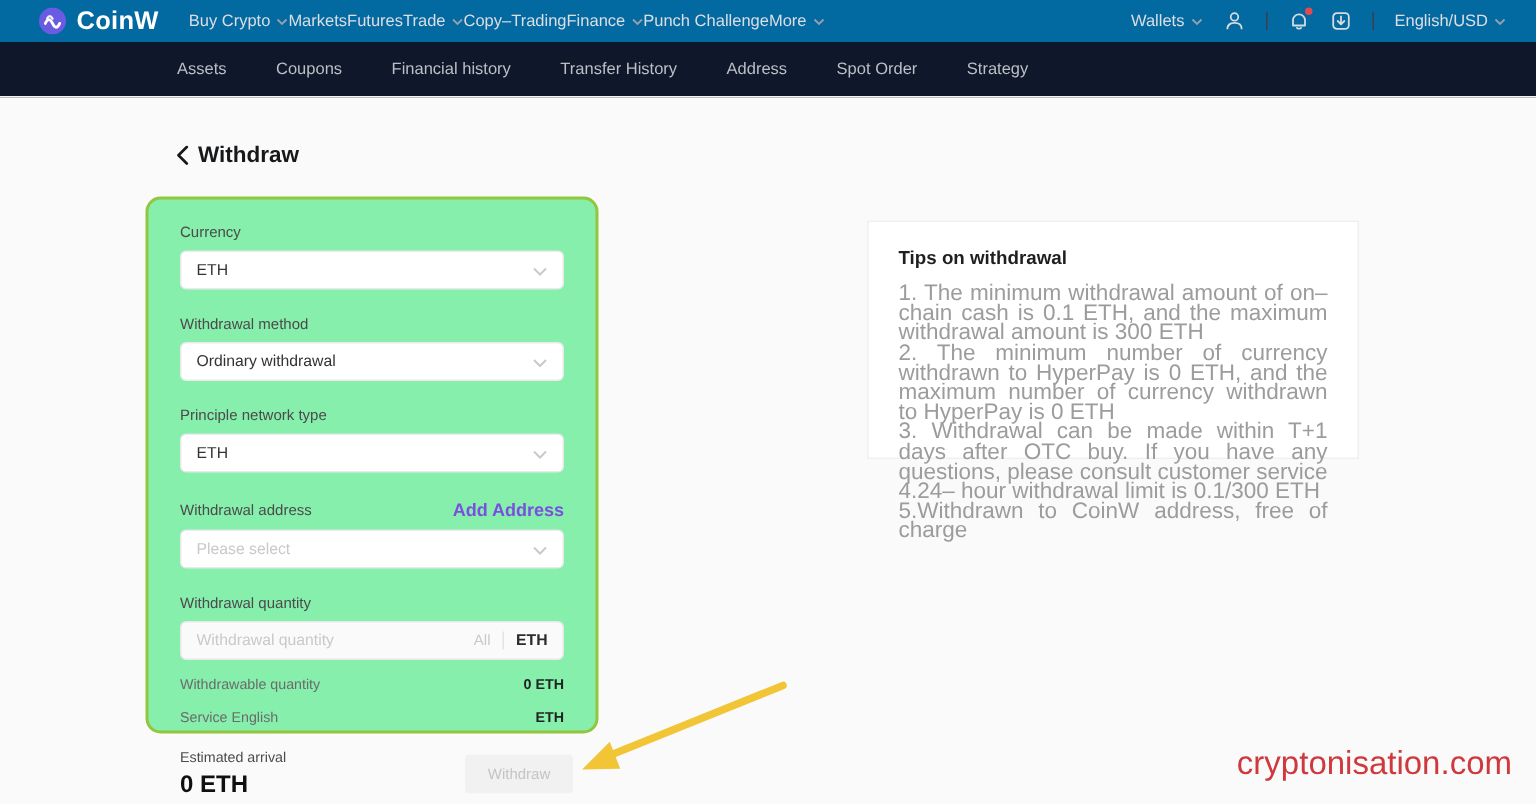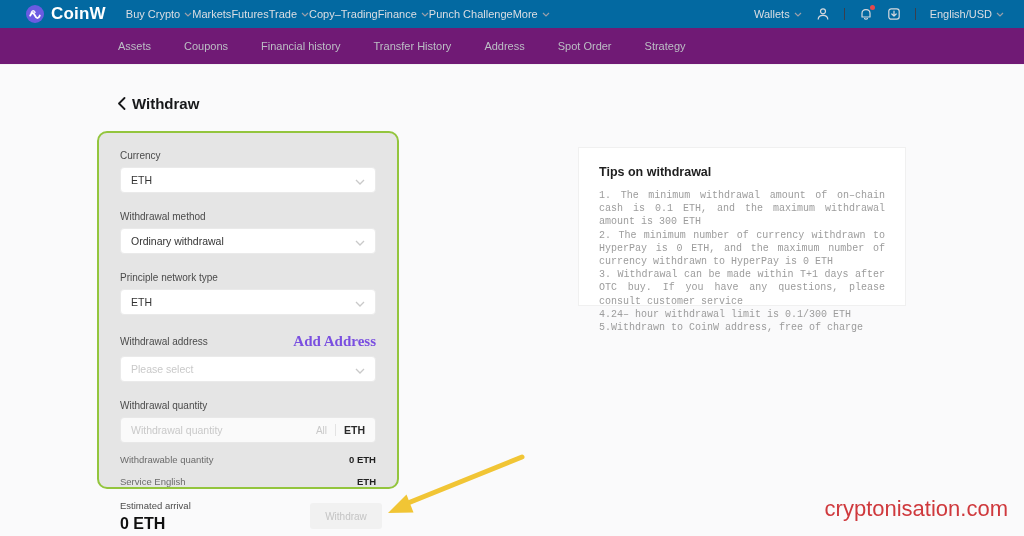--- a/index.html
+++ b/index.html
@@ -14,35 +14,35 @@
   .brand-text { color:#fff; font-size:17px; font-weight:700; margin-left:7px; letter-spacing:.2px; }
   .topnav { display:flex; align-items:center; margin-left:20px; }
   .topnav-item { display:flex; align-items:center; font-size:11px; color:#DCDEE3; cursor:pointer; white-space:nowrap; }
   .chev { margin-left:4px; display:inline-flex; }
   .top-right { margin-left:auto; display:flex; align-items:center; gap:14px; }
   .vdiv { width:1px; height:12px; background:#3A3F4D; }
   .icon-btn { display:inline-flex; position:relative; cursor:pointer; }
   .red-dot { position:absolute; top:-2px; right:-2px; width:5px; height:5px; border-radius:50%; background:#E5484D; }
 
   
-  .subnav { position:absolute; top:28px; left:0; width:1024px; height:37px; background:#701a75;
+  .subnav { position:absolute; top:28px; left:0; width:1024px; height:37px; background:#0f172a;
             border-bottom:1px solid #F3F3F4; display:flex; align-items:center; padding-left:118px; gap:33px; }
   .subnav-item { font-size:11px; color:#BCBFC5; cursor:pointer; white-space:nowrap; }
 
   
   .page-title { position:absolute; left:117px; top:95px; display:flex; align-items:center; gap:6px; }
   .page-title span { font-size:15px; font-weight:700; color:#17181A; }
 
   
-  .panel { position:absolute; left:97px; top:131px; width:302px; height:358px; background:#e5e5e5;
+  .panel { position:absolute; left:97px; top:131px; width:302px; height:358px; background:#86efac;
            border:2px solid #93C53D; border-radius:10px; padding:17px 21px; }
   .f-label { font-size:10px; color:#4B4B4B; margin-bottom:6px; }
   .f-label-row { display:flex; justify-content:space-between; align-items:center; margin-bottom:6px; }
   .f-label-row .f-label { margin-bottom:0; }
-  .add-addr { font-size:15px; font-weight:700; color:#7A4FE0; cursor:pointer;font-family:Liberation Serif, serif; }
+  .add-addr { font-size:12px; font-weight:700; color:#7A4FE0; cursor:pointer; }
   .select { height:26px; border:1px solid #EAEAEA; border-radius:4px; background:#fff;
             display:flex; align-items:center; justify-content:space-between; padding:0 10px;
             margin-bottom:18px; cursor:pointer; }
   .select .val { font-size:10.5px; color:#333; }
   .select .ph  { font-size:10.5px; color:#C9C9C9; }
   .qty-wrap { height:26px; border:1px solid #E8E8E8; border-radius:4px; background:#FAFAFA;
               display:flex; align-items:center; padding:0 10px; gap:8px; }
   .qty-wrap input { flex:1; border:none; outline:none; background:transparent; font-size:10.5px;
                     color:#333; font-family:"Liberation Sans", sans-serif; min-width:0; }
   .qty-wrap input::placeholder { color:#C9C9C9; }
@@ -58,21 +58,21 @@
   .summary .k { font-size:9.5px; color:#4B4B4B; }
   .summary .v { font-size:16px; font-weight:700; color:#101010; margin-top:4px; }
   .withdraw-btn { position:absolute; left:310px; top:503px; width:72px; height:26px; background:#F1F1F1;
                   border:none; border-radius:3px; font-size:10px; color:#C4C4C4; cursor:not-allowed;
                   font-family:"Liberation Sans", sans-serif; }
 
   
   .tips { position:absolute; left:578px; top:147px; width:328px; height:159px; background:#fff;
           border:1px solid #F0F0F0; padding:17px 20px; }
   .tips-title { font-size:12.5px; font-weight:700; color:#1F1F1F; margin-bottom:10px; }
-  .tips-line { font-size:10px; color:#9C9C9C; line-height:13.2px; text-align:justify;font-family:Liberation Mono, monospace; }
+  .tips-line { font-size:15px; color:#9C9C9C; line-height:13.2px; text-align:justify; }
 
   
   .arrow-layer { position:absolute; left:0; top:0; width:1024px; height:536px; pointer-events:none; }
   .watermark { position:absolute; right:16px; top:496px; font-size:22px; color:#CF393D; }
 </style>
 </head>
 <body>
 
 <div class="stage">
 

